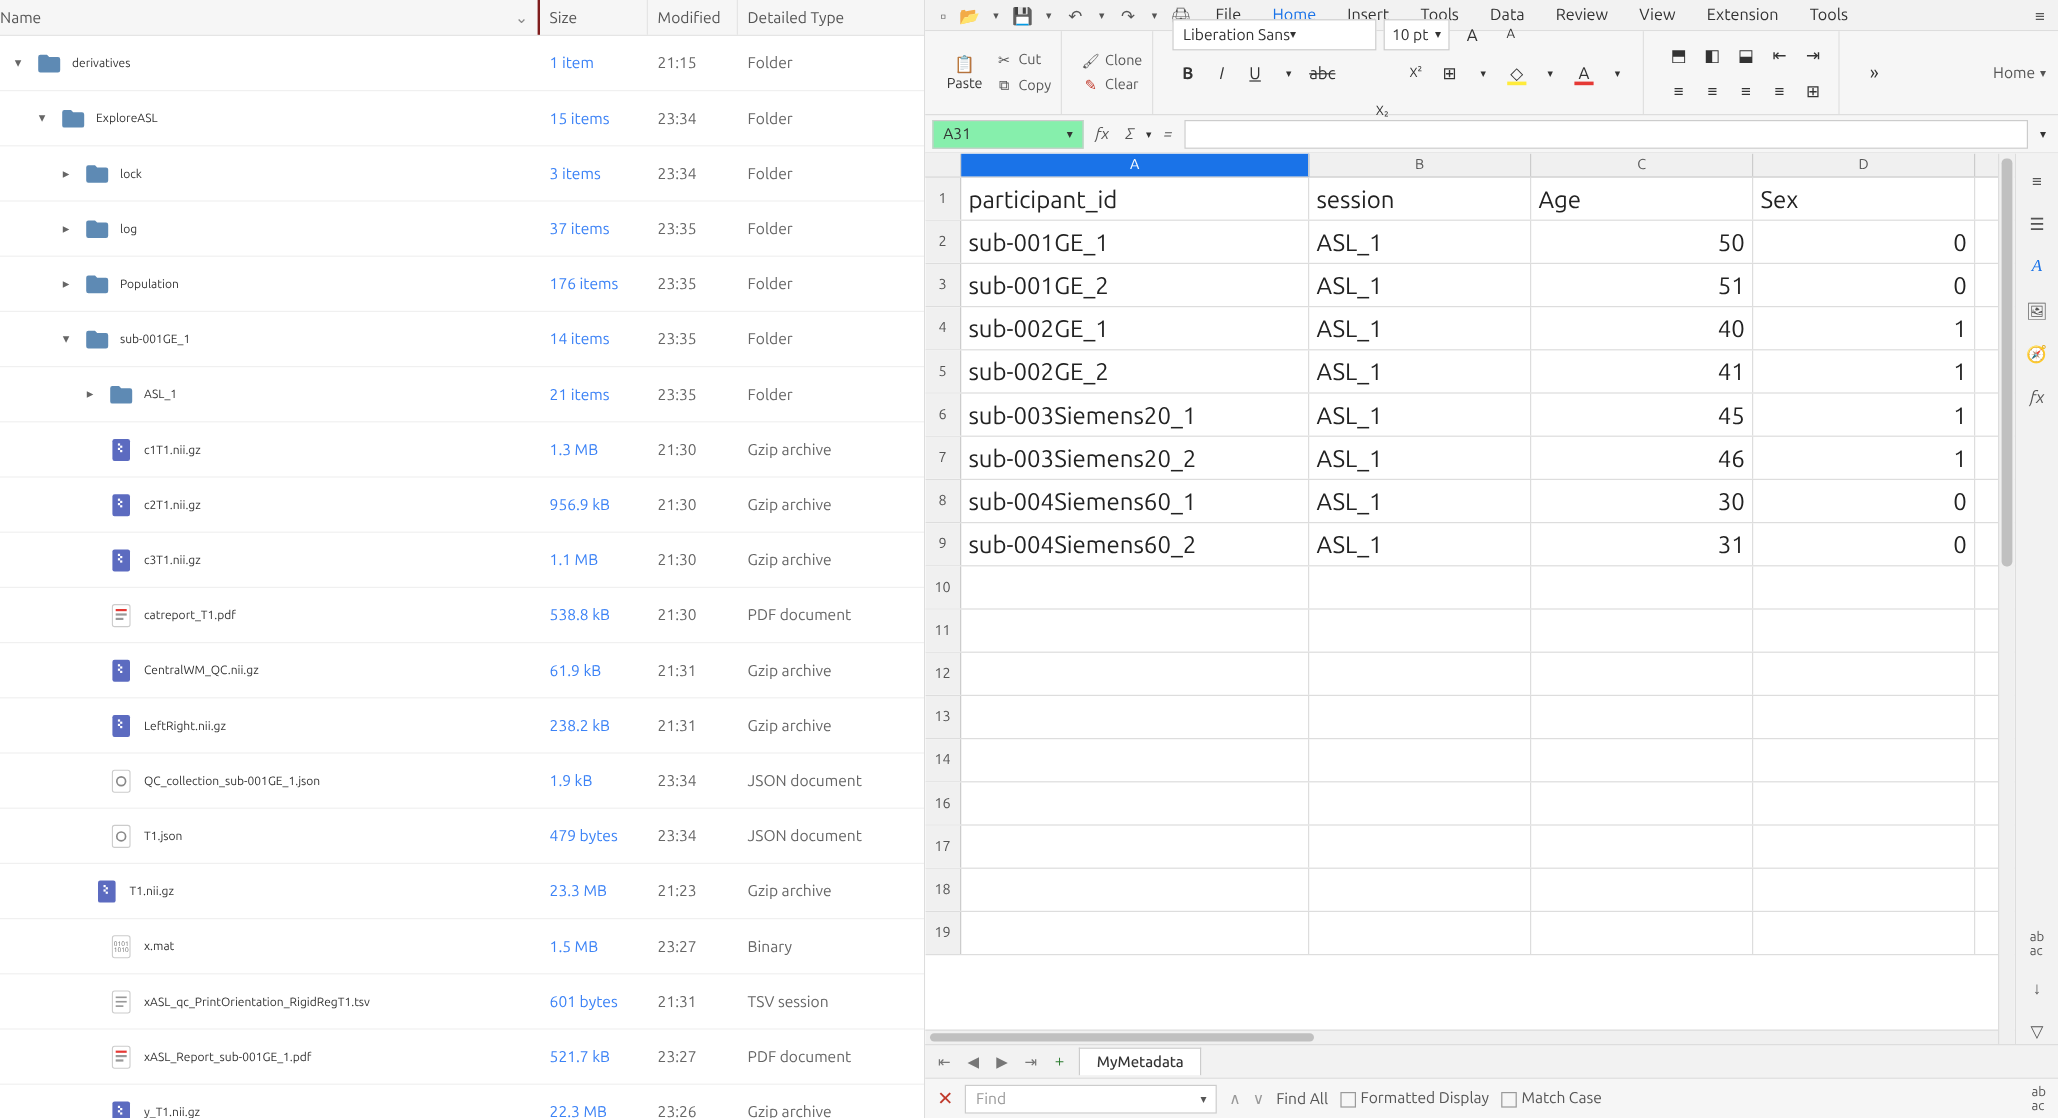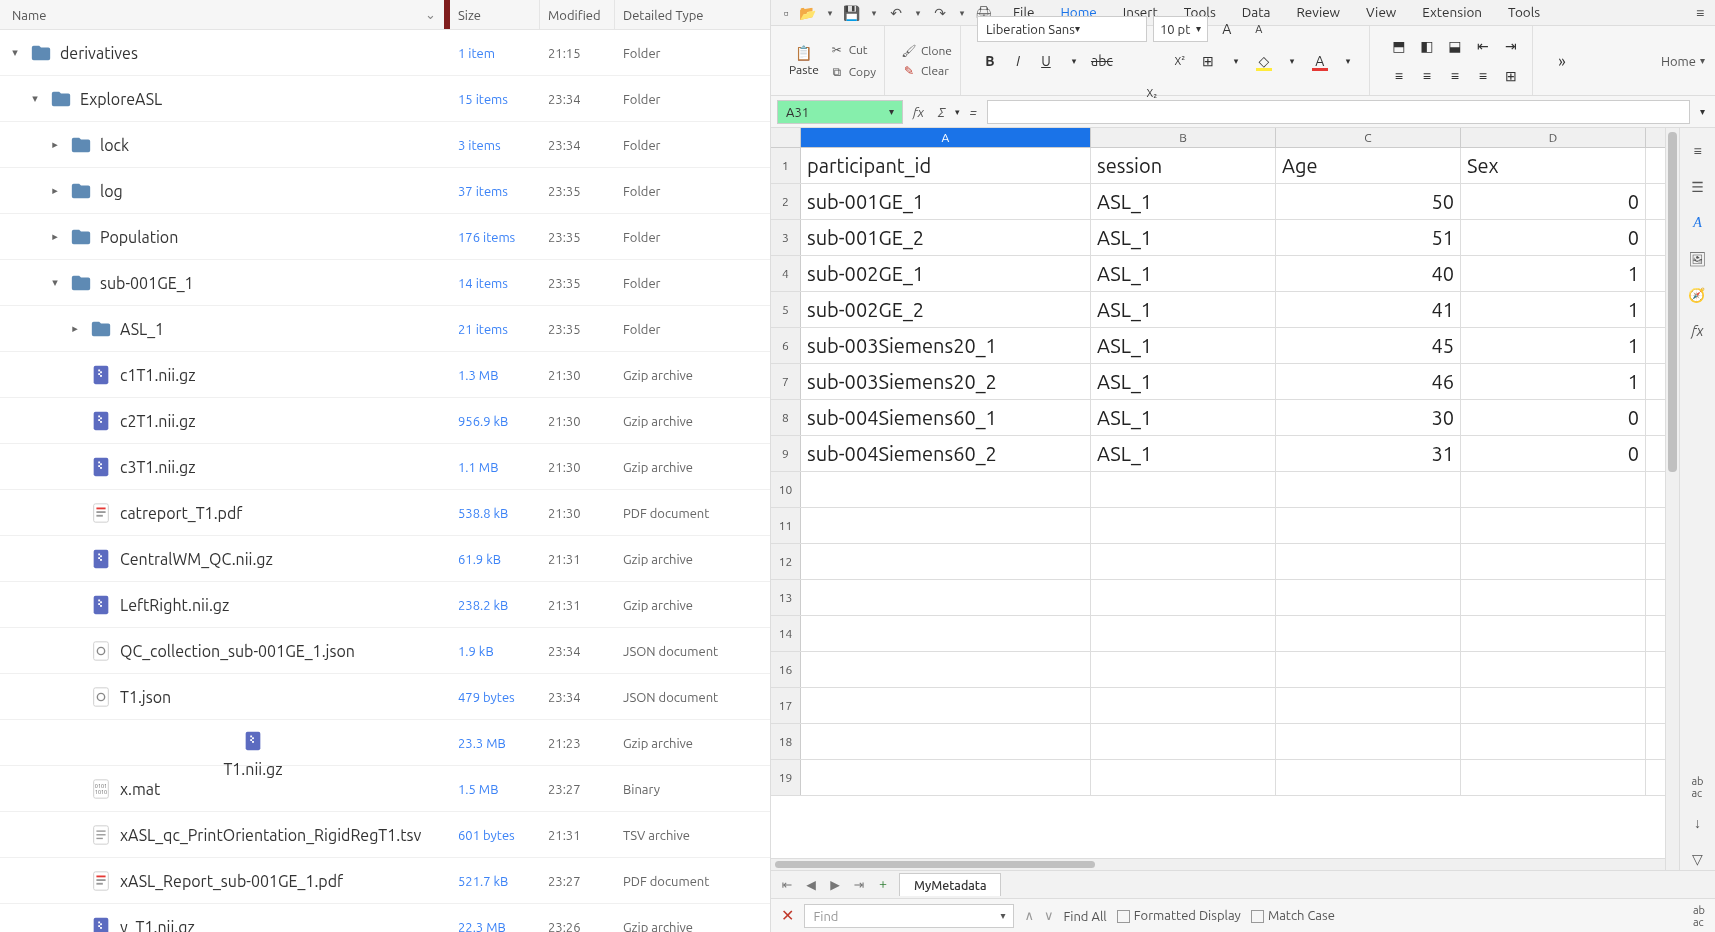--- a/index.html
+++ b/index.html
@@ -1,33 +1,33 @@
 <!DOCTYPE html>
 <html><head>
 <meta charset="utf-8">
 <style>
 * { margin: 0; padding: 0; box-sizing: border-box; font-family: Ubuntu, "Segoe UI", sans-serif; }
 body { display: flex; width: 1715px; height: 932px; background: #fff; overflow: hidden; font-size: 14px; color: #333; }
 
 
 .fm { width: 771px; height: 100%; border-right: 1px solid #ddd; display: flex; flex-direction: column; }
 .fm-header { display: flex; align-items: center; height: 30px; background: #f6f6f6; border-bottom: 1px solid #e5e5e5; font-size: 13px; color: #555; }
-.fm-header .col-name { flex: 1; padding-left: 12px; display: flex; align-items: center; gap: 20px; border-right: 6px solid #7f1d1d; height: 100%; }
+.fm-header .col-name { flex: 1; padding-left: 0; display: flex; align-items: center; gap: 20px; border-right: 2px solid #7f1d1d; height: 100%; }
 .fm-header .col-size { width: 90px; padding-left: 8px; border-right: 1px solid #e5e5e5; height: 100%; display:flex; align-items:center;}
 .fm-header .col-mod { width: 75px; padding-left: 8px; border-right: 1px solid #e5e5e5; height: 100%; display:flex; align-items:center;}
 .fm-header .col-type { width: 155px; padding-left: 8px; height:100%; display:flex; align-items:center;}
 .fm-list { flex: 1; overflow-y: auto; }
 .fm-row { display: flex; align-items: center; height: 46px; border-bottom: 1px solid #f0f0f0; }
 .fm-row .cell-name { flex: 1; display: flex; align-items: center; gap: 8px; }
 .fm-row .cell-size { width: 90px; padding-left: 8px; color: #3b82f6; font-size: 13px; }
 .fm-row .cell-mod { width: 75px; padding-left: 8px; color: #666; font-size: 13px; }
 .fm-row .cell-type { width: 155px; padding-left: 8px; color: #666; font-size: 13px; }
 .disclosure { width: 14px; height: 14px; cursor: pointer; display:inline-flex; align-items:center; justify-content:center; color:#666; }
 .file-ico { width: 22px; height: 22px; display:inline-flex; align-items:center; justify-content:center; }
-.fname { font-size: 16px; color: #333; }
+.fname { font-size: 10px; color: #333; }
 .chev-down::before { content:"▾"; font-size:11px;}
 .chev-right::before { content:"▸"; font-size:11px;}
 
 
 .ss { flex: 1; height: 100%; display: flex; flex-direction: column; background: #fafafa; position: relative; }
 .ss-top { height: 26px; background: #f2f2f2; border-bottom: 1px solid #ddd; display: flex; align-items: center; padding: 0 6px; gap: 4px; }
 .ss-top .mini-ico { width: 18px; height: 18px; display:inline-flex; align-items:center; justify-content:center; color:#555; cursor:pointer; }
 .ss-menu { display: flex; gap: 18px; margin-left: 12px; font-size: 13.5px; color: #333; }
 .ss-menu span { cursor: pointer; padding: 2px 4px; }
 .ss-menu span.active { border-bottom: 2px solid #1a73e8; color:#1a73e8; }
@@ -318,21 +318,21 @@
               <circle cx="12" cy="12" r="4" fill="none" stroke="#888" stroke-width="1.5"></circle>
             </svg>
           </span>
           <span class="fname">T1.json</span>
         </div>
         <div class="cell-size">479 bytes</div>
         <div class="cell-mod">23:34</div>
         <div class="cell-type">JSON document</div>
       </div>
       <div class="fm-row">
-        <div class="cell-name" style="padding-left: 56px; flex-direction: column;">
+        <div class="cell-name" style="padding-left: 56px;">
           <span class="disclosure"></span>
           <span class="file-ico">
             <svg width="22" height="22" viewBox="0 0 24 24">
               <rect x="4" y="2" width="16" height="20" rx="2" fill="#5c6bc0"></rect>
               <rect x="9" y="6" width="2" height="2" fill="#fff"></rect>
               <rect x="11" y="8" width="2" height="2" fill="#fff"></rect>
               <rect x="9" y="10" width="2" height="2" fill="#fff"></rect>
               <rect x="11" y="12" width="2" height="2" fill="#fff"></rect>
             </svg>
           </span>
@@ -366,21 +366,21 @@
               <rect x="4" y="2" width="16" height="20" rx="2" fill="#fff" stroke="#ccc"></rect>
               <rect x="7" y="7" width="10" height="1.5" fill="#999"></rect>
               <rect x="7" y="11" width="10" height="1.5" fill="#999"></rect>
               <rect x="7" y="15" width="7" height="1.5" fill="#999"></rect>
             </svg>
           </span>
           <span class="fname">xASL_qc_PrintOrientation_RigidRegT1.tsv</span>
         </div>
         <div class="cell-size">601 bytes</div>
         <div class="cell-mod">21:31</div>
-        <div class="cell-type">TSV archive</div>
+        <div class="cell-type">TSV session</div>
       </div>
       <div class="fm-row">
         <div class="cell-name" style="padding-left: 68px;">
           <span class="disclosure"></span>
           <span class="file-ico">
             <svg width="22" height="22" viewBox="0 0 24 24">
               <rect x="4" y="2" width="16" height="20" rx="2" fill="#fff" stroke="#ccc"></rect>
               <rect x="7" y="6" width="10" height="2" fill="#e53935"></rect>
               <rect x="7" y="10" width="10" height="2" fill="#999"></rect>
               <rect x="7" y="14" width="7" height="2" fill="#999"></rect>

